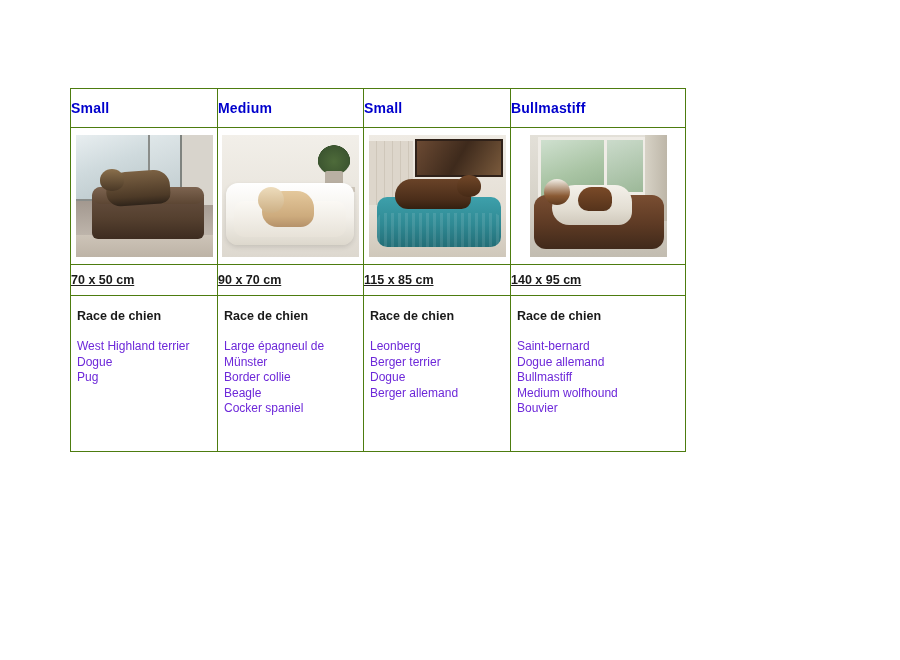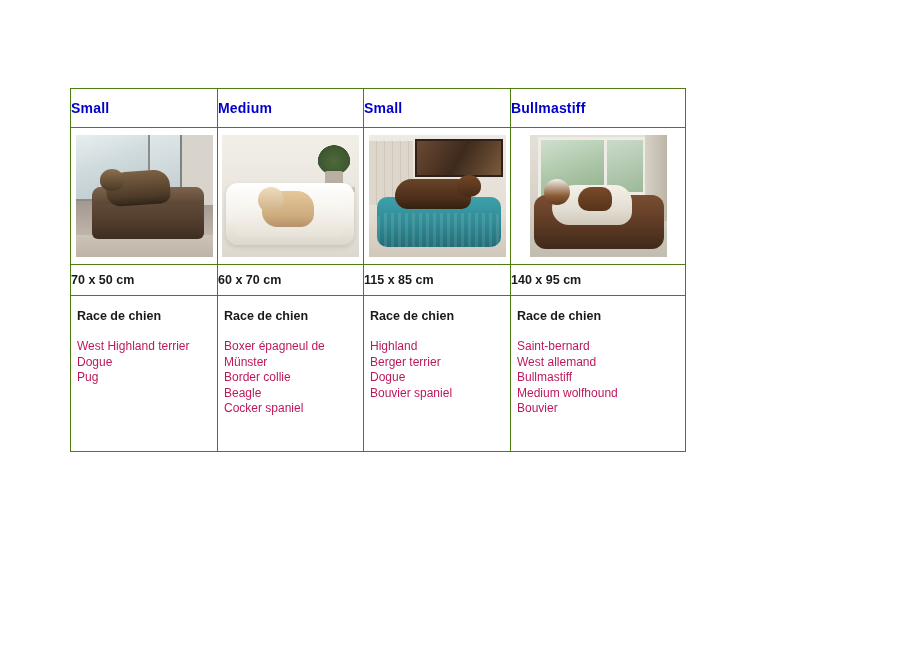--- a/index.html
+++ b/index.html
@@ -212,20 +212,21 @@
   .p4 .dog-head {
     position: absolute; left: 14px; top: 44px; width: 26px; height: 26px;
     background: linear-gradient(180deg,#f2efe7 0%, #8a5a34 65%, #5f3b20 100%);
     border-radius: 50%;
   }
 
   
   .dim-row td {
     height: 30px;
     vertical-align: middle;
+    text-decoration: underline;
   }
   .dim-label {
     font-weight: bold;
     font-size: 12.5px;
     color: #1a1a1a;
   }
 
   
   .breed-row td {
     height: 132px;
@@ -235,21 +236,21 @@
   }
   .breed-title {
     font-weight: bold;
     font-size: 12.5px;
     color: #1a1a1a;
     margin-bottom: 16px;
   }
   .breed-list {
     font-size: 12px;
     line-height: 15.5px;
-    color: #be185d;
+    color: #6d28d9;
   }
   .breed-list div { white-space: nowrap; }
 </style>
 </head>
 <body>
 
 <table class="size-table">
   <colgroup>
     <col style="width:147px">
     <col style="width:146px">
@@ -326,21 +327,21 @@
         </div>
       </div>
     </td>
   </tr>
 
   <tr class="dim-row">
     <td>
       <div class="dim-label">70 x 50 cm</div>
     </td>
     <td>
-      <div class="dim-label">60 x 70 cm</div>
+      <div class="dim-label">90 x 70 cm</div>
     </td>
     <td>
       <div class="dim-label">115 x 85 cm</div>
     </td>
     <td>
       <div class="dim-label">140 x 95 cm</div>
     </td>
   </tr>
 
   <tr class="breed-row">
@@ -348,41 +349,41 @@
       <div class="breed-title">Race de chien</div>
       <div class="breed-list">
             <div>West Highland terrier</div>
             <div>Dogue</div>
             <div>Pug</div>
           </div>
     </td>
     <td>
       <div class="breed-title">Race de chien</div>
       <div class="breed-list">
-            <div>Boxer épagneul de</div>
+            <div>Large épagneul de</div>
             <div>Münster</div>
             <div>Border collie</div>
             <div>Beagle</div>
             <div>Cocker spaniel</div>
           </div>
     </td>
     <td>
       <div class="breed-title">Race de chien</div>
       <div class="breed-list">
-            <div>Highland</div>
+            <div>Leonberg</div>
             <div>Berger terrier</div>
             <div>Dogue</div>
-            <div>Bouvier spaniel</div>
+            <div>Berger allemand</div>
           </div>
     </td>
     <td>
       <div class="breed-title">Race de chien</div>
       <div class="breed-list">
             <div>Saint-bernard</div>
-            <div>West allemand</div>
+            <div>Dogue allemand</div>
             <div>Bullmastiff</div>
             <div>Medium wolfhound</div>
             <div>Bouvier</div>
           </div>
     </td>
   </tr>
 </tbody>
   </table>
 
 </body></html>

